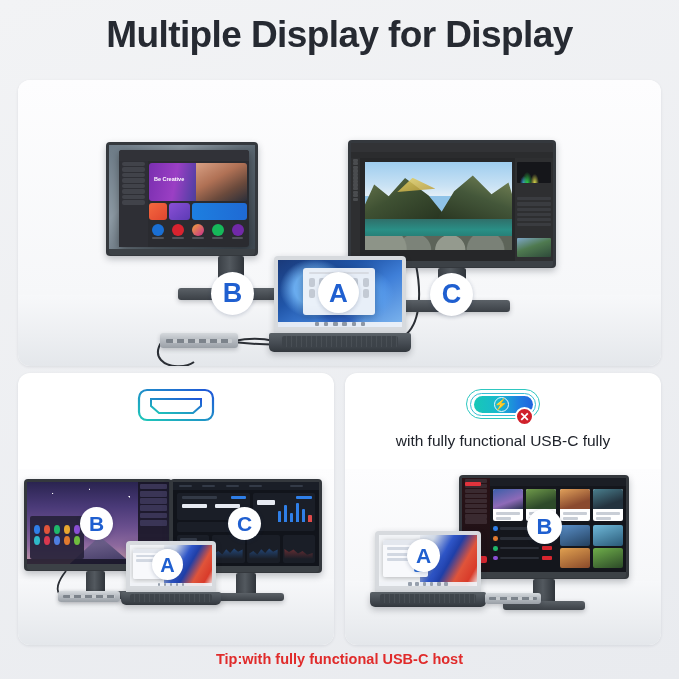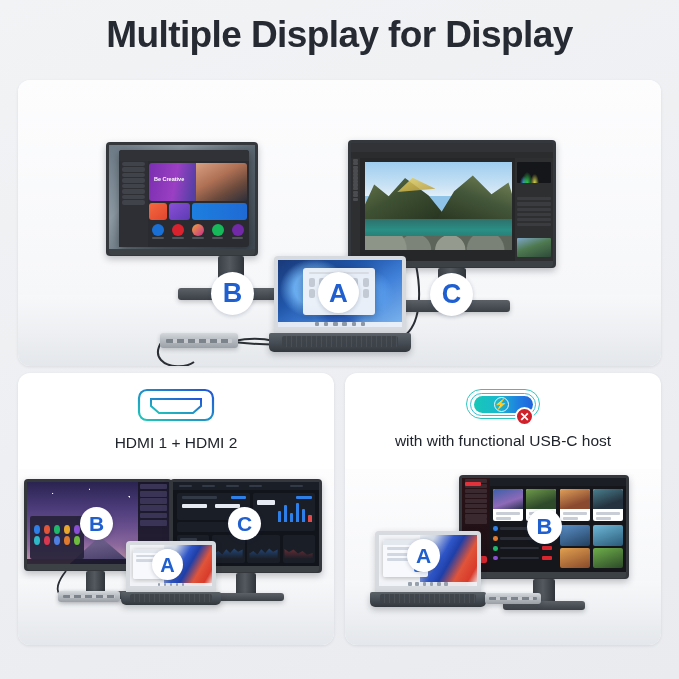--- a/index.html
+++ b/index.html
@@ -592,21 +592,20 @@
           <line x1="21" y1="15" x2="21" y2="19"></line>
             <line x1="26" y1="15" x2="26" y2="19"></line>
           <line x1="31" y1="15" x2="31" y2="19"></line>
             <line x1="36" y1="15" x2="36" y2="19"></line>
           <line x1="41" y1="15" x2="41" y2="19"></line>
             <line x1="46" y1="15" x2="46" y2="19"></line>
           <line x1="51" y1="15" x2="51" y2="19"></line>
             <line x1="56" y1="15" x2="56" y2="19"></line>
         </g>
       </svg>
-      <div class="hdr-text">HDMI 1 + HDMI 2</div>
     </div>
 
     <div class="scene" style="top:96px">
       <div class="wall" style="height:110px"></div>
       <div class="desk" style="top:110px"></div>
 
       <svg class="cable" style="left:0;top:0;width:316px;height:176px">
         <path d="M48 102 C 40 112, 36 122, 44 128 C 52 134, 64 132, 70 128" stroke="#2b2f35" stroke-width="1.8" fill="none"></path>
         <path d="M118 124 C 126 120, 134 120, 140 124" stroke="#2b2f35" stroke-width="1.8" fill="none"></path>
       </svg>
@@ -737,21 +736,21 @@
 
   <div class="card" id="card-br">
     <div class="hdr-stack">
       <div class="tbicon">
         <div class="outer"></div>
         <div class="mid"></div>
         <div class="fill"></div>
         <div class="bolt">⚡</div>
         <div class="badge no">✕</div>
       </div>
-      <div class="hdr-text">with with functional USB-C host</div>
+      <div class="hdr-text">with fully functional USB-C fully</div>
     </div>
 
     <div class="scene" style="top:96px">
       <div class="wall" style="height:112px"></div>
       <div class="desk" style="top:112px"></div>
 
       <svg class="cable" style="left:0;top:0;width:316px;height:176px">
         <path d="M146 130 C 160 126, 176 126, 186 130" stroke="#2b2f35" stroke-width="1.8" fill="none"></path>
       </svg>
 
@@ -860,14 +859,15 @@
         <div class="lap-kb"></div>
       </div>
       <div class="badge-letter" style="left:62px;top:70px;width:33px;height:33px;font-size:21px">A</div>
 
       <div class="hub" style="left:140px;top:124px;width:56px;height:11px">
         <div class="ports"></div>
       </div>
     </div>
   </div>
 
+  <div class="tip">Tip:with fully functional USB-C host</div>
 
 </div>
 
 </body></html>

